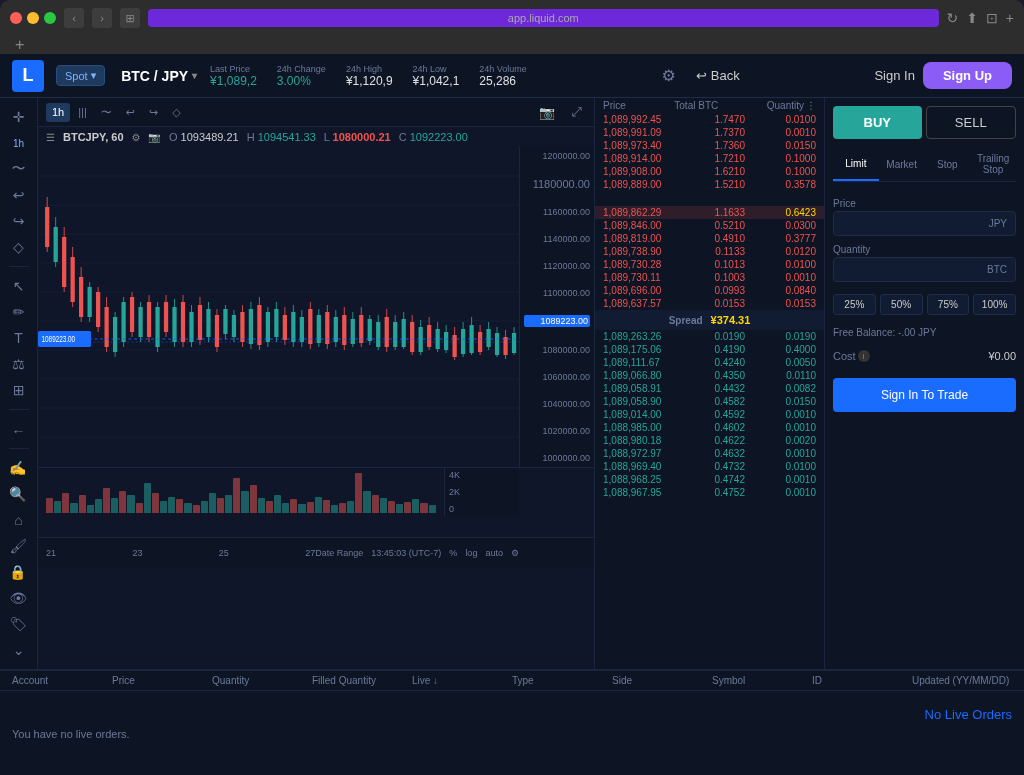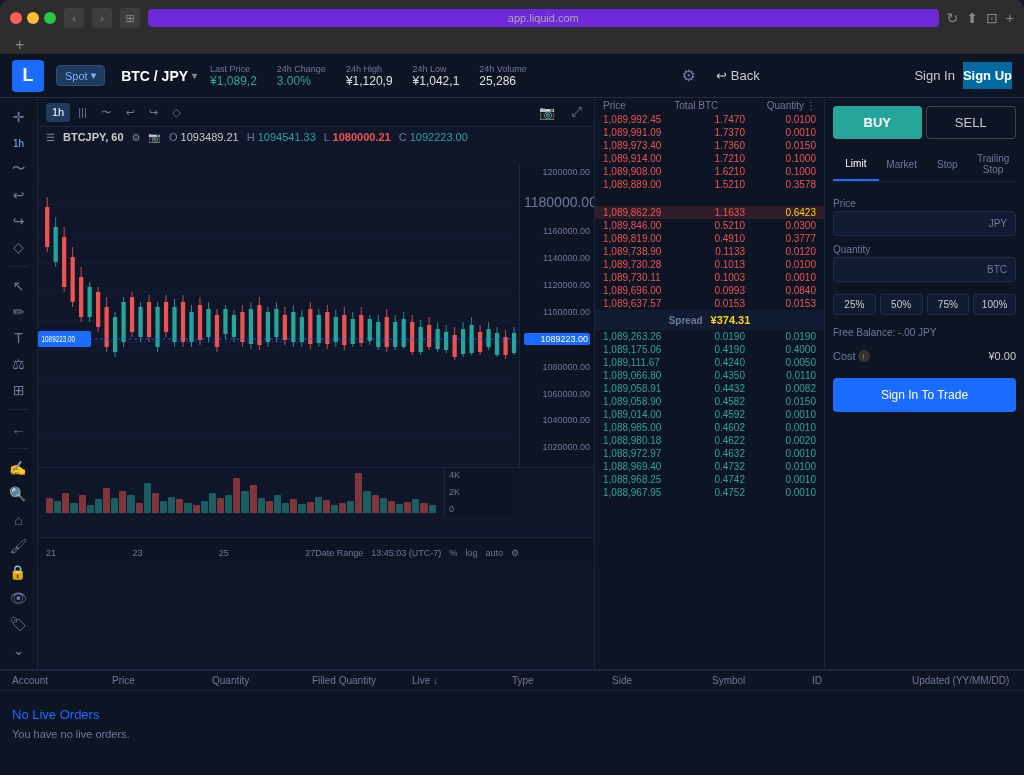--- a/index.html
+++ b/index.html
@@ -34,21 +34,21 @@
     .market-stats { display: flex; gap: 20px; margin-left: 1px; }
     .stat-item { display: flex; flex-direction: column; }
     .stat-label { color: #6b7a9a; font-size: 9px; }
     .stat-value { color: #e0e0e0; font-size: 12px; font-weight: 500; }
     .stat-value.green { color: #26a69a; }
     .stat-value.up { color: #26a69a; }
     .settings-btn { color: #6b7a9a; font-size: 16px; cursor: pointer; margin-left: auto; }
     .back-btn { display: flex; align-items: center; gap: 4px; color: #ccc; cursor: pointer; font-size: 13px; margin-left: 8px; }
     .auth-btns { margin-left: auto; display: flex; gap: 8px; align-items: center; }
     .signin-btn { background: transparent; border: none; color: #ccc; font-size: 13px; cursor: pointer; }
-    .signup-btn { background: #0369a1; border: none; color: white; padding: 6px 0; border-radius: 0; font-size: 13px; cursor: pointer; font-weight: 600; }
+    .signup-btn { background: #8b5cf6; border: none; color: white; padding: 6px 20px; border-radius: 8px; font-size: 13px; cursor: pointer; font-weight: 600; }
 
     
     .main-layout { display: flex; height: calc(775px - 44px - 30px - 130px); }
 
     
     .left-toolbar { width: 38px; background: #0d1424; border-right: 1px solid #1a2540; display: flex; flex-direction: column; align-items: center; padding: 8px 0; gap: 4px; }
     .tool-btn { width: 28px; height: 28px; display: flex; align-items: center; justify-content: center; color: #6b7a9a; cursor: pointer; border-radius: 3px; font-size: 14px; }
     .tool-btn.active { color: #7ab3ff; }
     .tool-divider { width: 20px; height: 1px; background: #1a2540; margin: 4px 0; }
 
@@ -119,21 +119,21 @@
 
     
     .bottom-section { background: #0d1424; border-top: 2px solid #1a2540; height: 130px; }
     .bottom-tabs { display: flex; gap: 0; border-bottom: 1px solid #1a2540; padding: 0 12px; }
     .bottom-tab { padding: 8px 12px; color: #6b7a9a; cursor: pointer; font-size: 12px; border-bottom: 2px solid transparent; }
     .bottom-tab.active { color: #fff; border-bottom: 2px solid #1a6bff; }
     .table-header { display: flex; padding: 4px 12px; font-size: 10px; color: #6b7a9a; border-bottom: 1px solid #1a2540; gap: 0; }
     .th { flex: 1; }
     .th.sort { display: flex; align-items: center; gap: 2px; }
     .empty-orders { padding: 16px 12px; }
-    .no-orders-title { color: #1a6bff; font-size: 13px; margin-bottom: 6px; }
+    .no-orders-title { color: #1a6bff; font-size: 13px; margin-bottom: 6px; text-align: right; }
     .no-orders-text { color: #6b7a9a; font-size: 11px; }
 
     
     .chart-svg-container { position: relative; width: 100%; height: 320px; }
     svg.chart-svg { width: calc(100% - 75px); height: 320px; }
   </style>
 </head>
 <body>
 
 <div class="browser-chrome">
@@ -444,23 +444,23 @@
           <rect x="670" y="186" width="6" height="20" fill="#26a69a"></rect>
           <line x1="673" y1="180" x2="673" y2="208" stroke="#26a69a" stroke-width="1"></line>
 
           <line x1="0" y1="192" x2="680" y2="192" stroke="#1a6bff" stroke-width="1" stroke-dasharray="4,4"></line>
 
           <rect x="0" y="184" width="75" height="16" fill="#1a6bff" rx="2"></rect>
           <text x="5" y="195" fill="white" font-size="9">1089223.00</text>
         </svg>
 
         
-        <div style="position:absolute; top:16px; right:0; width:75px; height:320px; background:#0d1424; border-left:1px solid #1a2540; display:flex; flex-direction:column; justify-content:space-between; padding:4px 4px;">
+        <div style="position:absolute; top:0; right:0; width:75px; height:320px; background:#0d1424; border-left:1px solid #1a2540; display:flex; flex-direction:column; justify-content:space-between; padding:4px 4px;">
           <span style="font-size:9px; color:#6b7a9a; text-align:right;">1200000.00</span>
-          <span style="font-size:14px; color:#6b7a9a; text-align:right;">1180000.00</span>
+          <span style="font-size:11px; color:#6b7a9a; text-align:right;">1180000.00</span>
           <span style="font-size:9px; color:#6b7a9a; text-align:right;">1160000.00</span>
           <span style="font-size:9px; color:#6b7a9a; text-align:right;">1140000.00</span>
           <span style="font-size:9px; color:#6b7a9a; text-align:right;">1120000.00</span>
           <span style="font-size:9px; color:#6b7a9a; text-align:right;">1100000.00</span>
           <span style="font-size:9px; color:white; background:#1a6bff; text-align:right; padding:1px 2px; border-radius:2px;">1089223.00</span>
           <span style="font-size:9px; color:#6b7a9a; text-align:right;">1080000.00</span>
           <span style="font-size:9px; color:#6b7a9a; text-align:right;">1060000.00</span>
           <span style="font-size:9px; color:#6b7a9a; text-align:right;">1040000.00</span>
           <span style="font-size:9px; color:#6b7a9a; text-align:right;">1020000.00</span>
           <span style="font-size:9px; color:#6b7a9a; text-align:right;">1000000.00</span>

